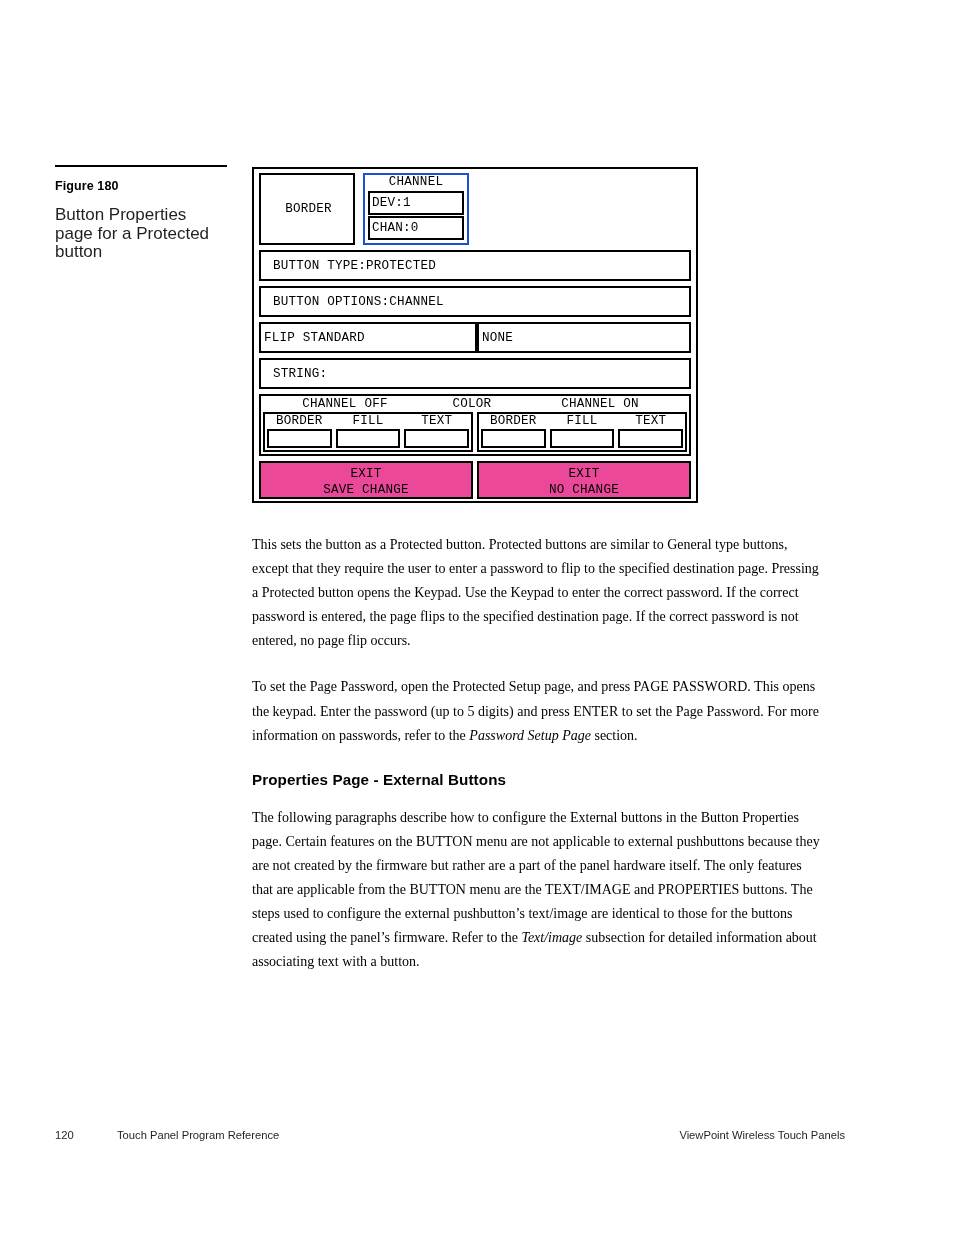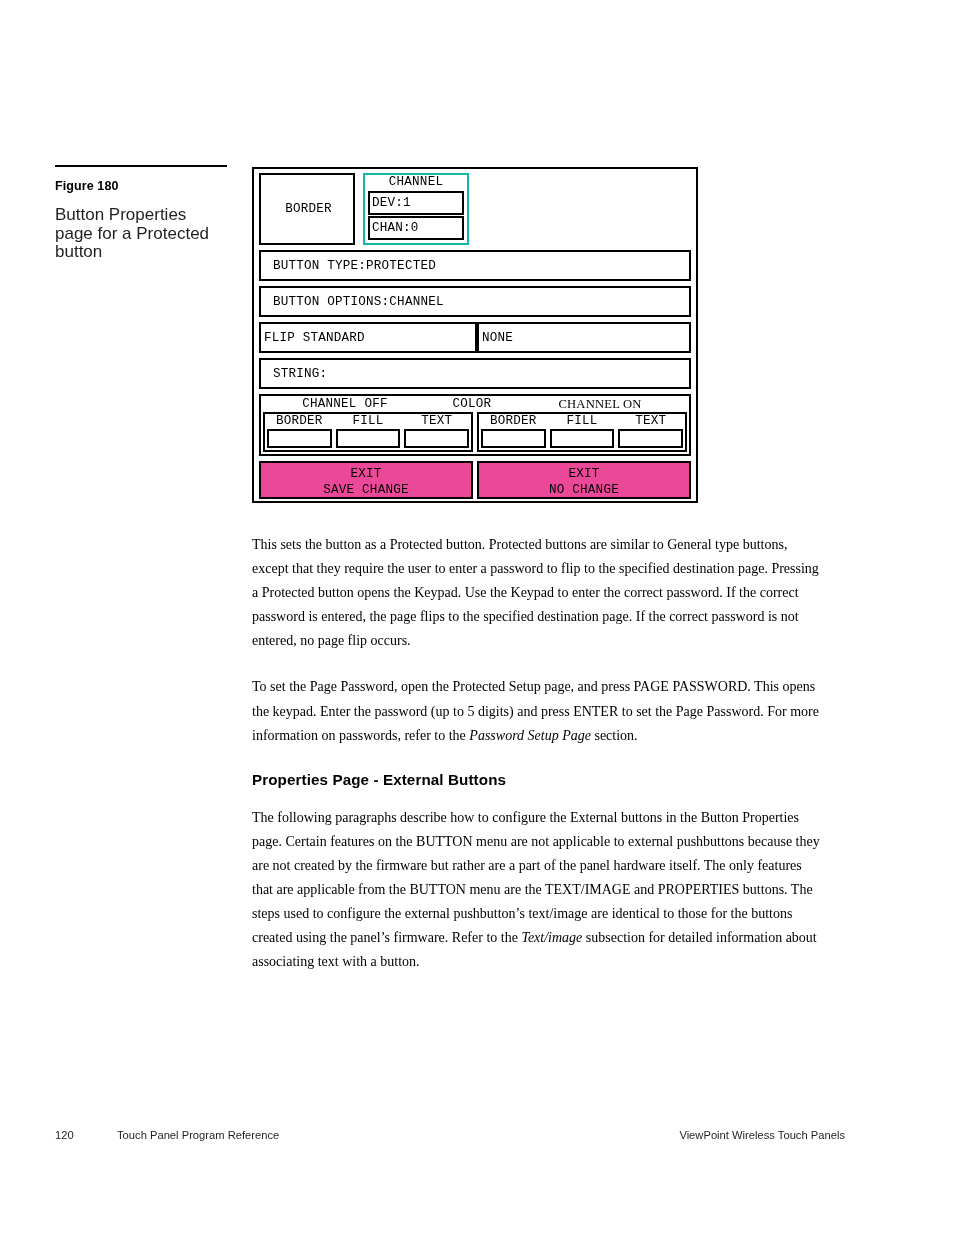--- a/index.html
+++ b/index.html
@@ -78,21 +78,21 @@
   #panel-top-row { height: 72px; }
   #border-preview {
     width: 96px;
     height: 72px;
     justify-content: center;
   }
   #channel-group {
     width: 106px;
     height: 72px;
     margin-left: 8px;
-    border: 2px solid #14b8a6;
+    border: 2px solid #1d4ed8;
     box-sizing: border-box;
     padding: 0 3px 3px 3px;
   }
   #channel-group-title {
     text-align: center;
     line-height: 15px;
     height: 15px;
     letter-spacing: 0.2px;
   }
   .channel-field {
@@ -127,21 +127,21 @@
     position: relative;
   }
   #color-header {
     display: flex;
     height: 16px;
     line-height: 16px;
     letter-spacing: 0.2px;
   }
   #color-header-off   { width: 168px; text-align: center; }
   #color-header-mid   { width: 86px;  text-align: center; }
-  #color-header-on    { width: 170px; text-align: center; font-family: Liberation Serif, serif; }
+  #color-header-on    { width: 170px; text-align: center; }
   #color-groups {
     display: flex;
     padding: 0 2px;
   }
   .color-group {
     border: 2px solid #000000;
     box-sizing: border-box;
     display: flex;
     height: 40px;
   }

